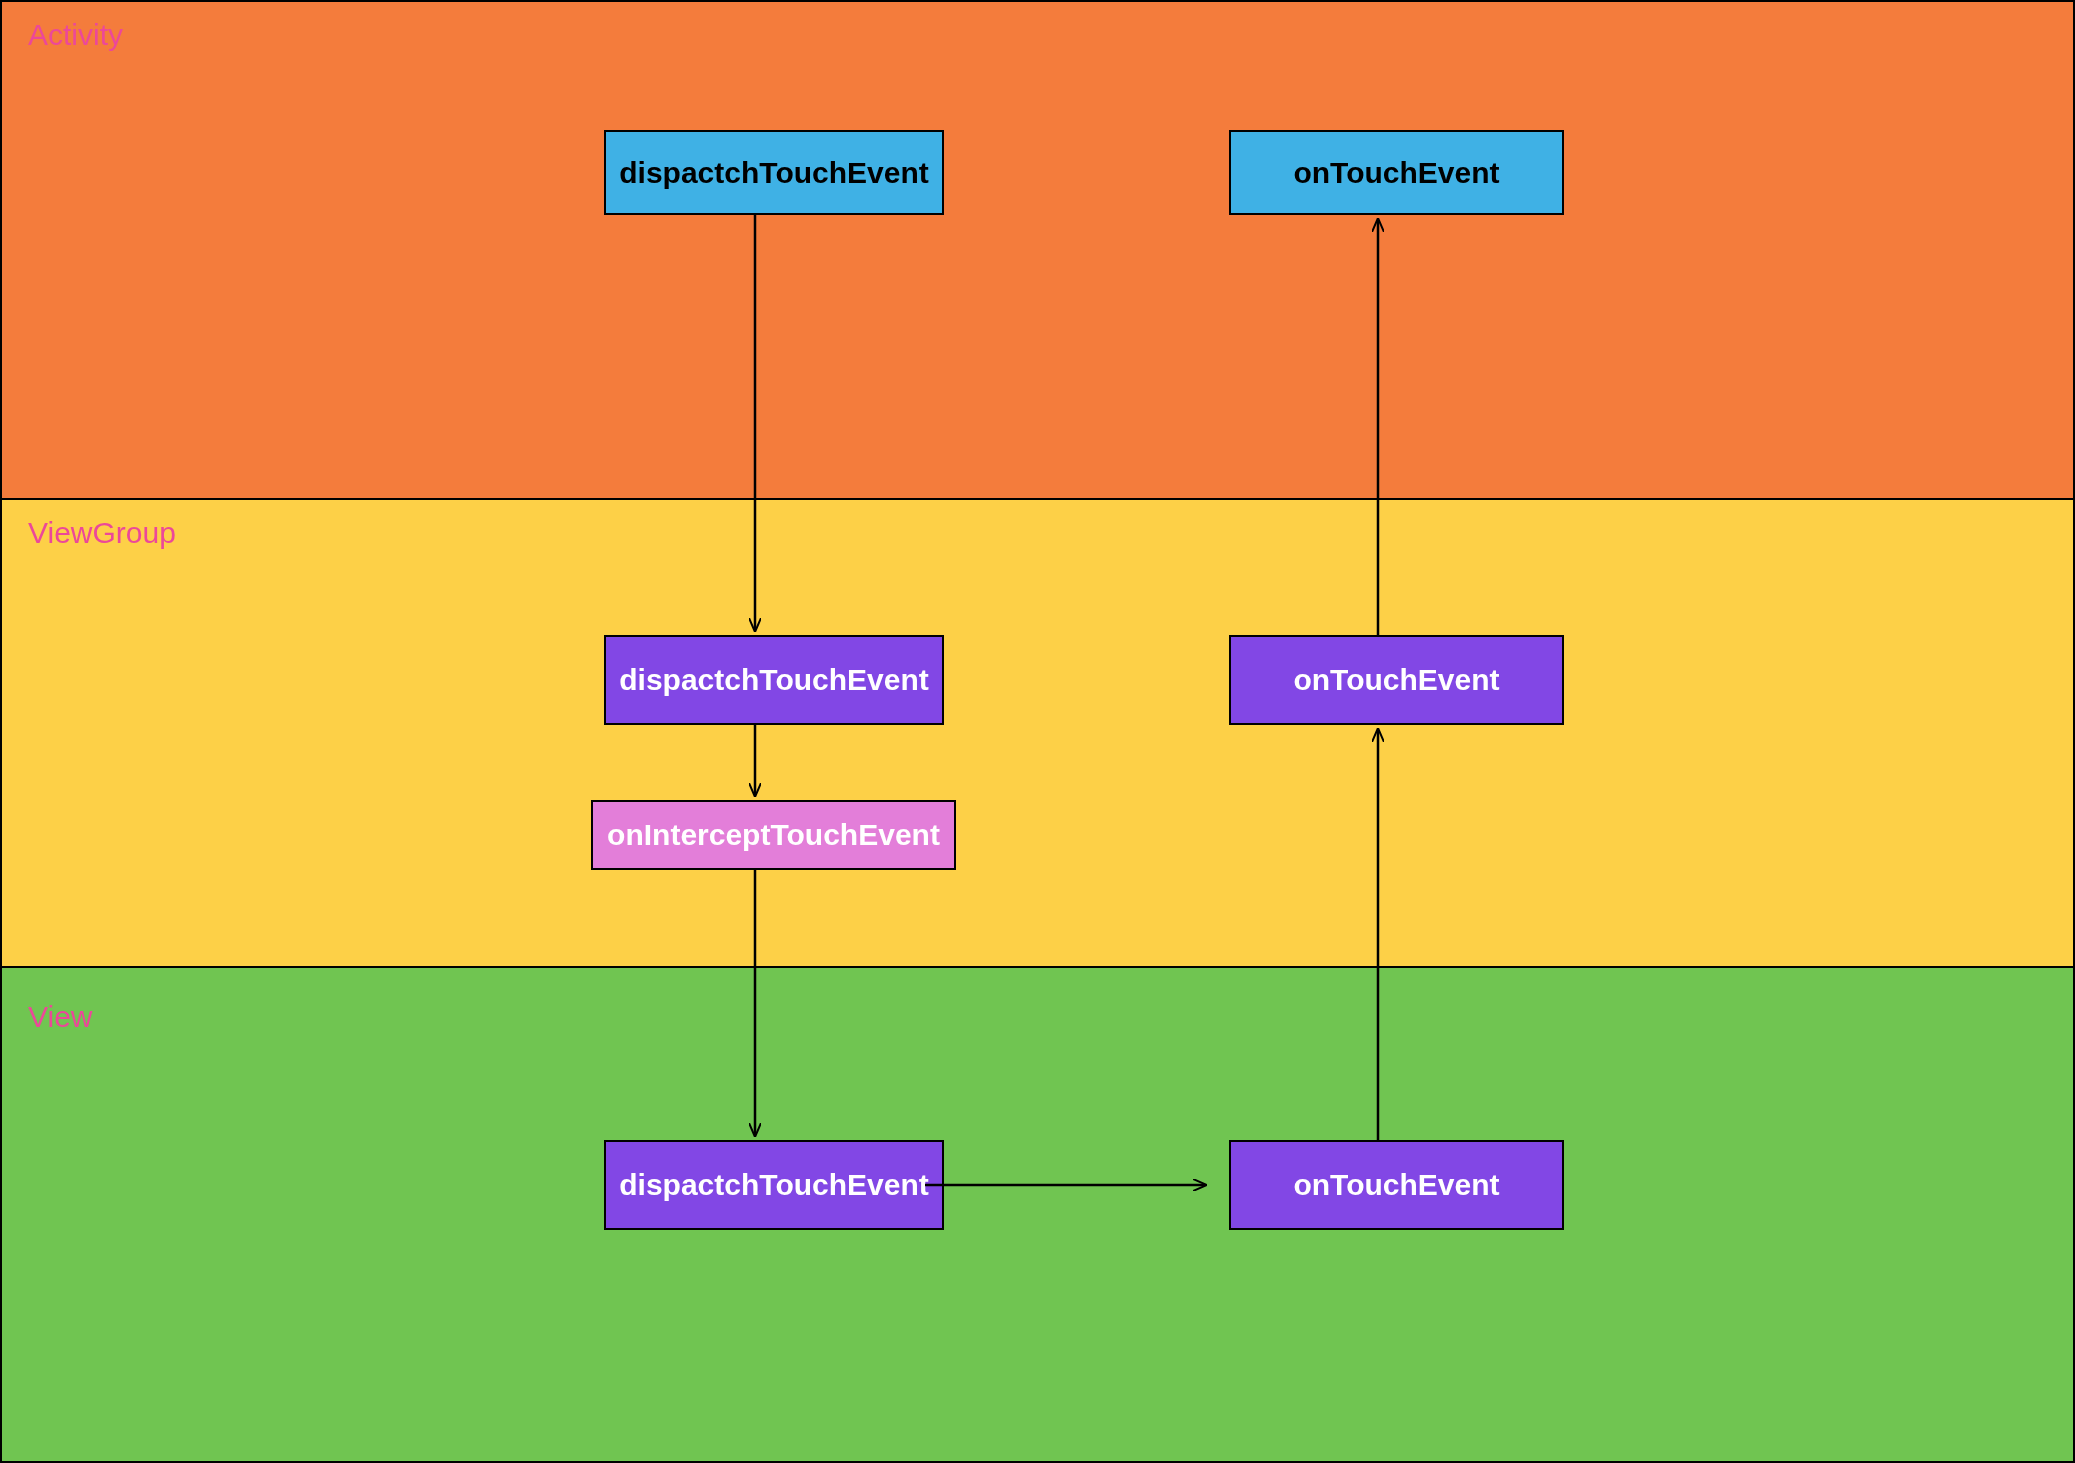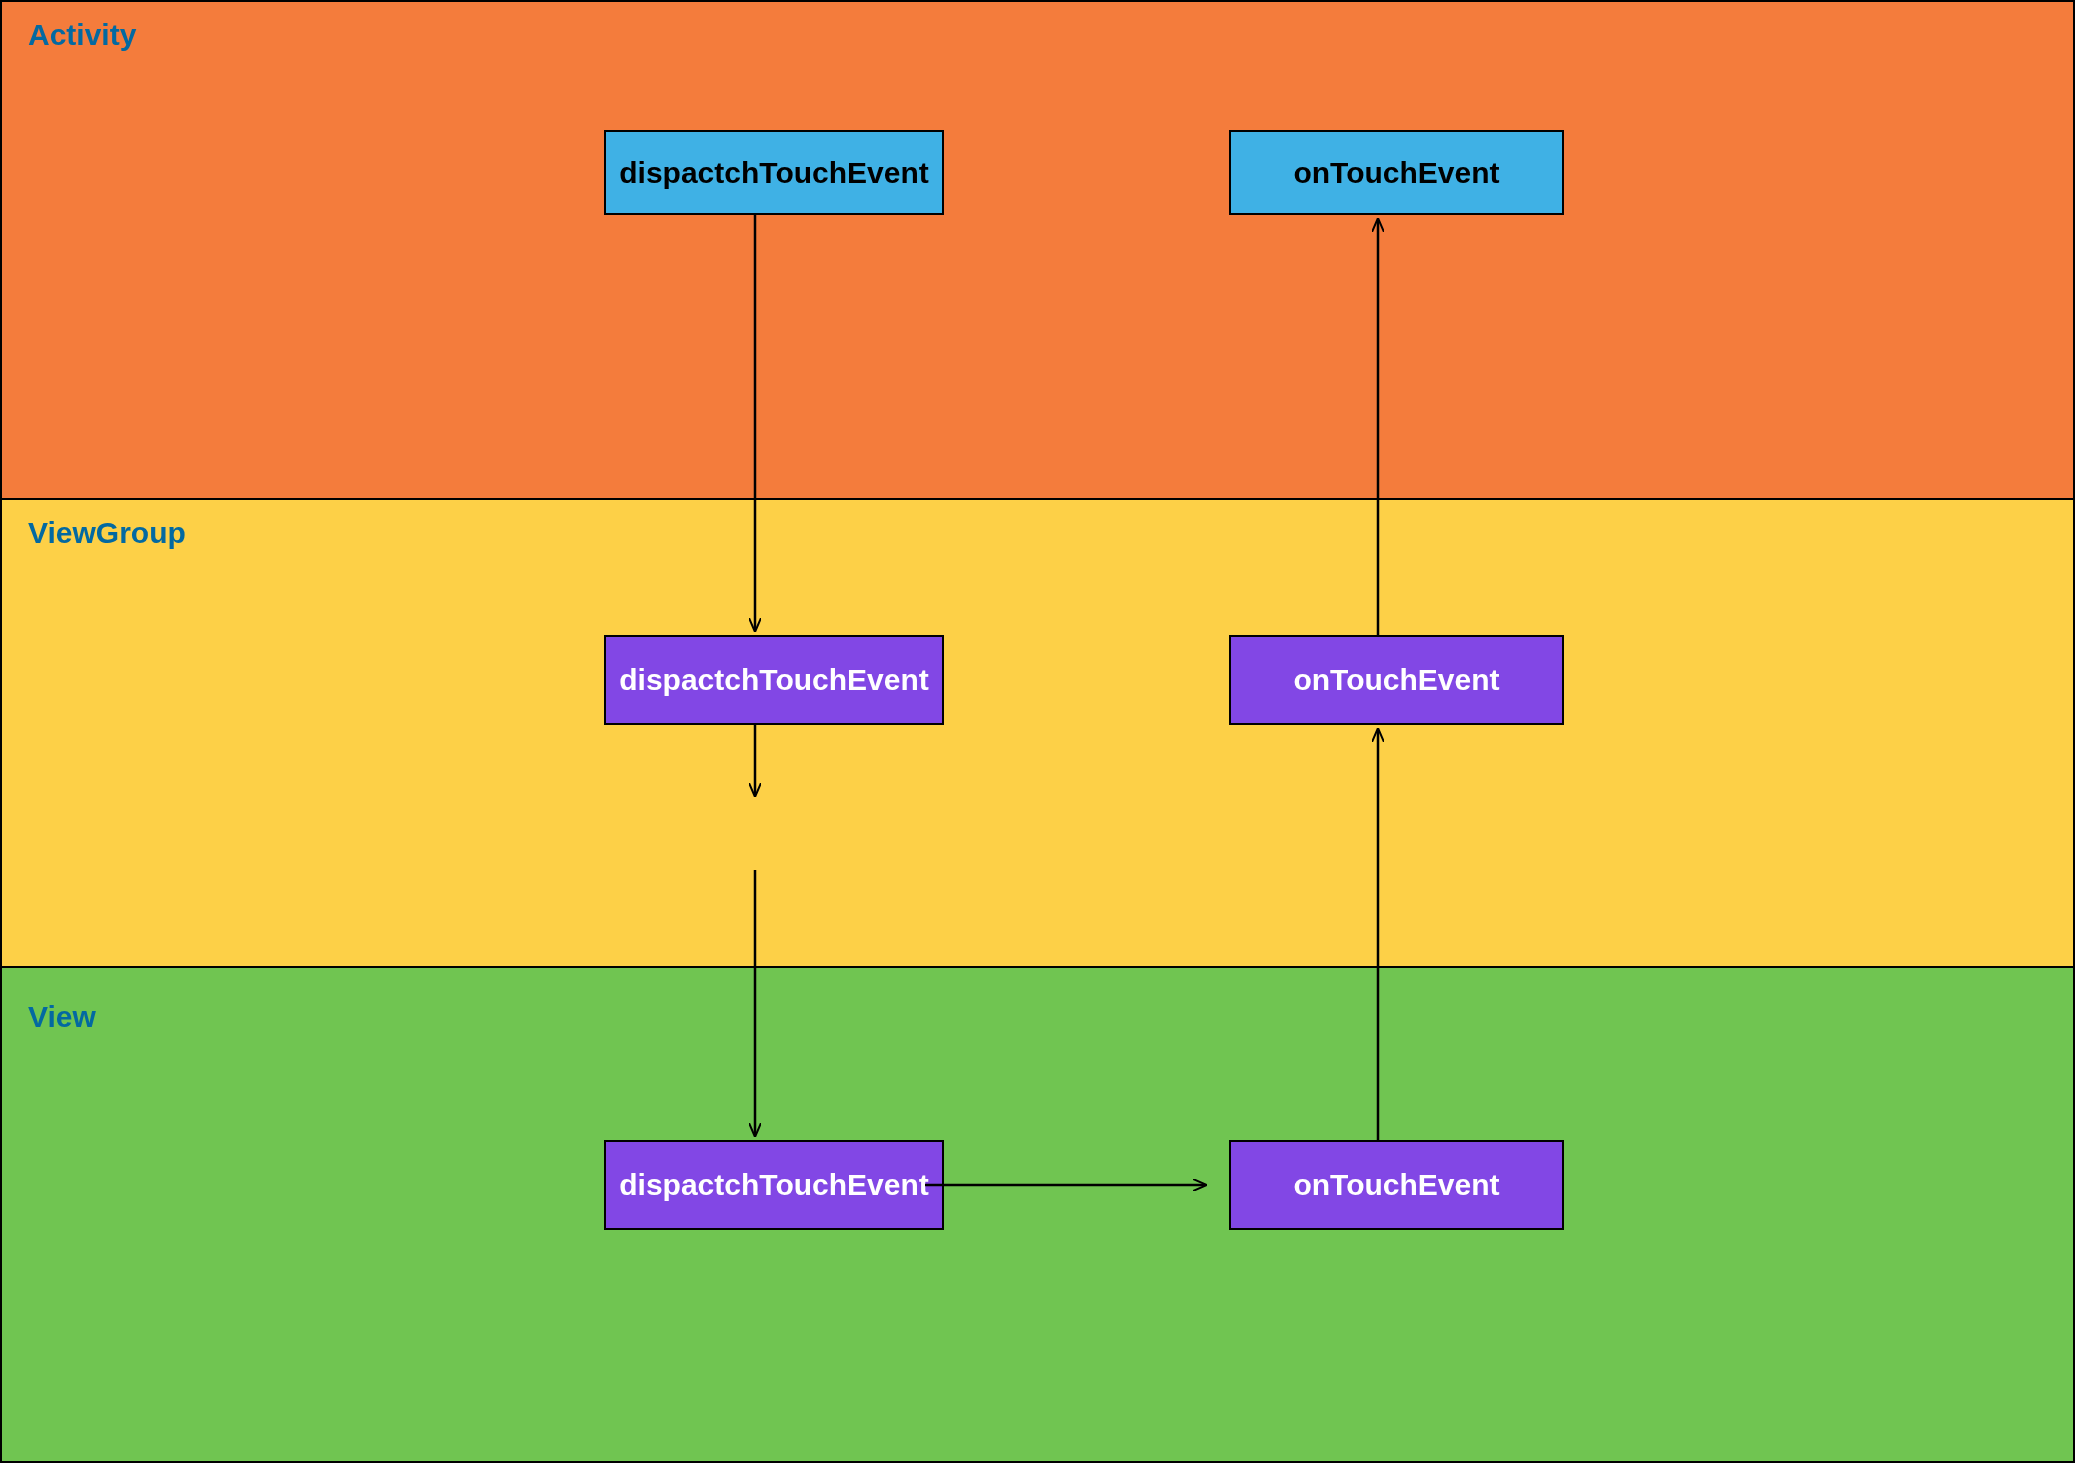--- a/index.html
+++ b/index.html
@@ -17,22 +17,22 @@
     position: absolute;
     left: 0;
     width: 100%;
     border: 2px solid #000;
   }
   .lane-label {
     position: absolute;
     top: 18px;
     left: 28px;
     font-size: 30px;
-    font-weight: 700;
-    color: #0369a1;
+    font-weight: 400;
+    color: #ec4899;
   }
   .box {
     position: absolute;
     border: 2px solid #000;
     display: flex;
     align-items: center;
     justify-content: center;
     font-weight: 700;
     text-align: center;
     margin-left: 19px;
@@ -57,20 +57,21 @@
   <div class="lane" style="top: 966px; height: 497px; background: rgb(112, 197, 81);"></div>
 
   <div class="lane-label" style="top:18px;">Activity</div>
   <div class="lane-label" style="top:516px;">ViewGroup</div>
   <div class="lane-label" style="top:1000px;">View</div>
 
   <div class="box box-blue" style="left:585px; top:130px; width:340px; height:85px;">dispactchTouchEvent</div>
   <div class="box box-blue" style="left:1210px; top:130px; width:335px; height:85px;">onTouchEvent</div>
 
   <div class="box box-purple" style="left:585px; top:635px; width:340px; height:90px;">dispactchTouchEvent</div>
+  <div class="box box-pink" style="left:572px; top:800px; width:365px; height:70px;">onInterceptTouchEvent</div>
   <div class="box box-purple" style="left:1210px; top:635px; width:335px; height:90px;">onTouchEvent</div>
 
   <div class="box box-purple" style="left:585px; top:1140px; width:340px; height:90px;">dispactchTouchEvent</div>
   <div class="box box-purple" style="left:1210px; top:1140px; width:335px; height:90px;">onTouchEvent</div>
 
   <svg class="arrows" viewBox="0 0 2075 1463">
     <defs>
       <marker id="arrowhead" markerWidth="14" markerHeight="12" refX="12" refY="6" orient="auto" markerUnits="userSpaceOnUse">
         <path d="M0,0 L14,6 L0,12" fill="none" stroke="#000" stroke-width="2"></path>
       </marker>

